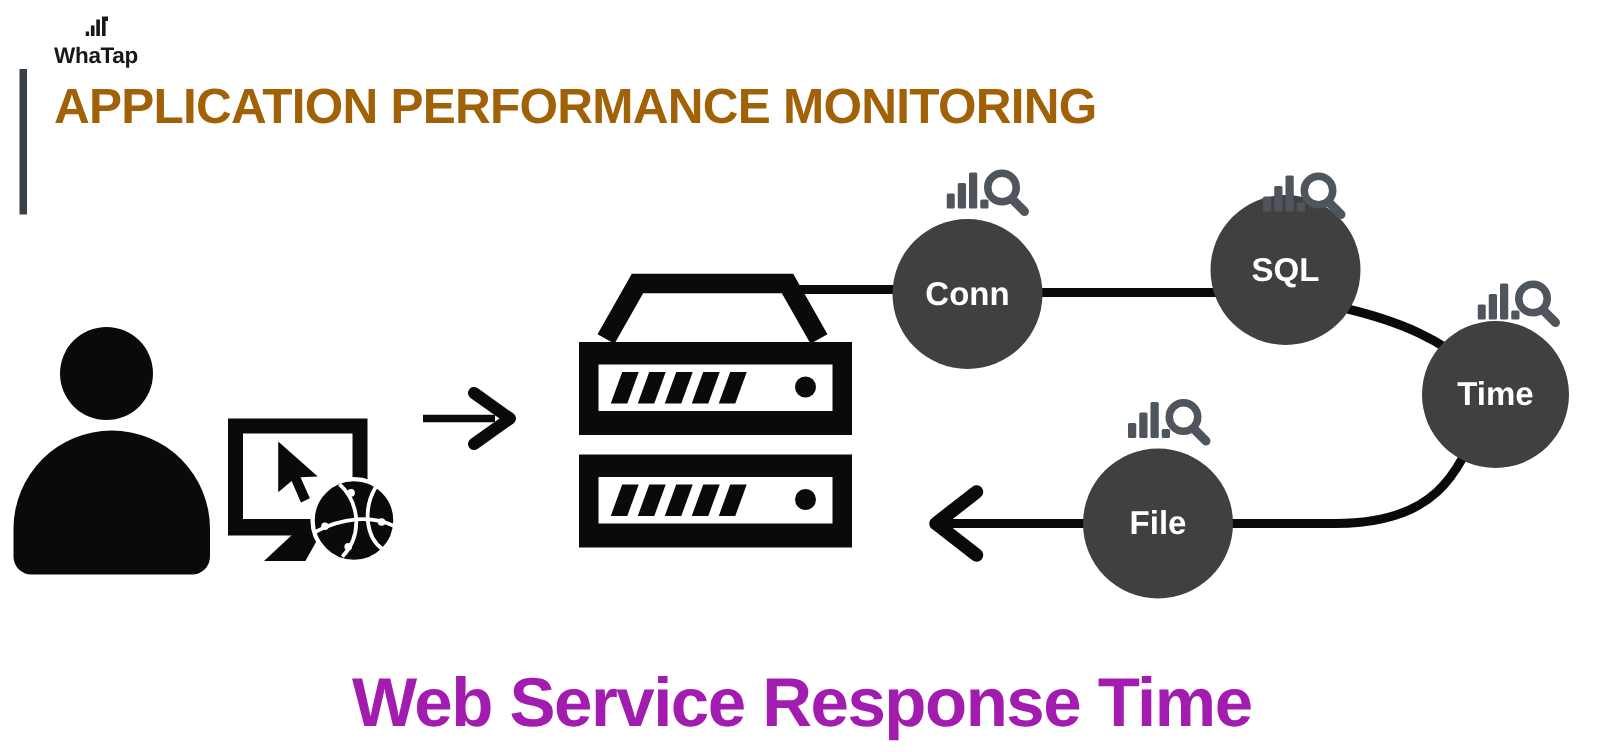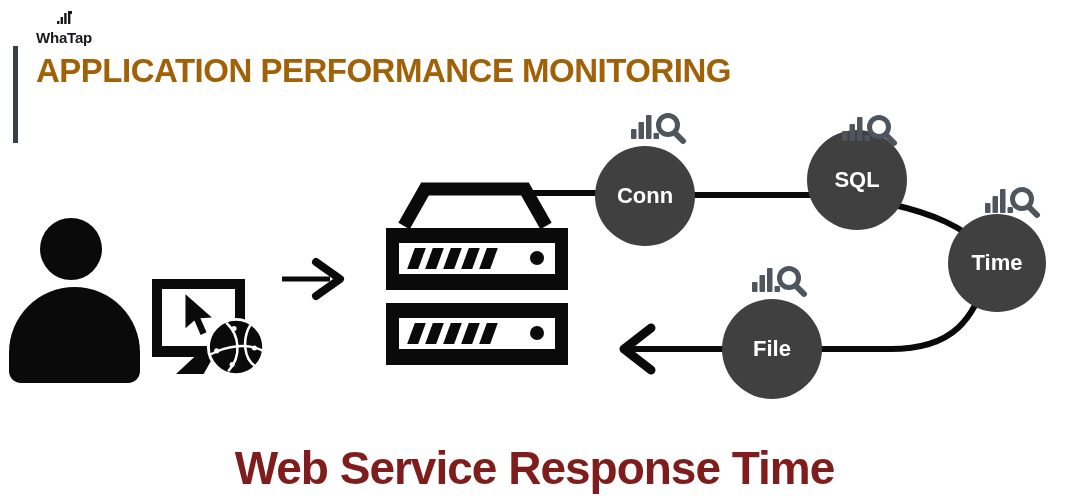--- a/index.html
+++ b/index.html
@@ -47,21 +47,21 @@
   .node-http{left:948px;top:214px;width:98px;height:98px;}
   .node-file{left:722px;top:299px;align-items:center;}
 
   .metric{position:absolute;width:57px;height:35px;z-index:3;}
   .metric-conn{left:631px;top:110px;}
   .metric-sql{left:842px;top:112px;}
   .metric-http{left:985px;top:184px;}
   .metric-file{left:752px;top:263px;}
 
   .caption{position:absolute;left:0;top:441px;width:1069px;text-align:center;font-size:46px;
-           font-weight:700;color:#7f1d1d;letter-spacing:-1px;z-index:5;}
+           font-weight:700;color:#a21caf;letter-spacing:-1px;z-index:5;}
 </style>
 </head>
 <body>
 
 <div class="canvas">
 
   
   <div class="logo">
     <svg width="15" height="16" viewBox="0 0 15 16">
       <rect x="0" y="11" width="2.4" height="3" fill="#16181b"></rect>

